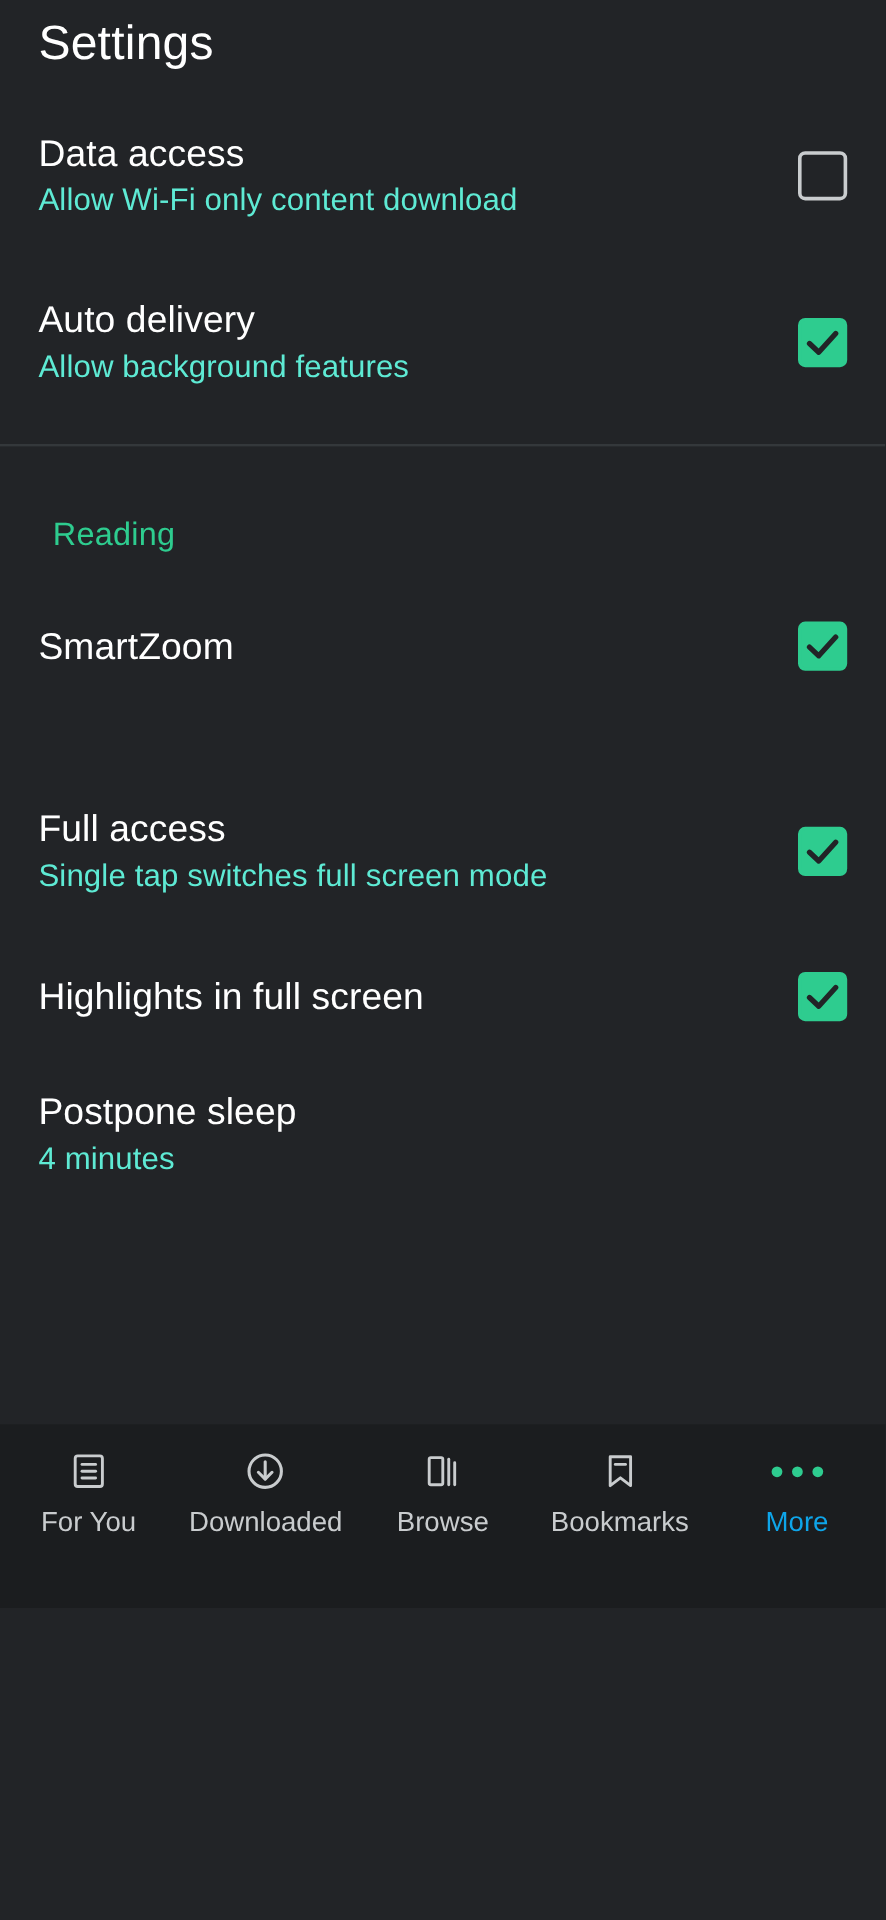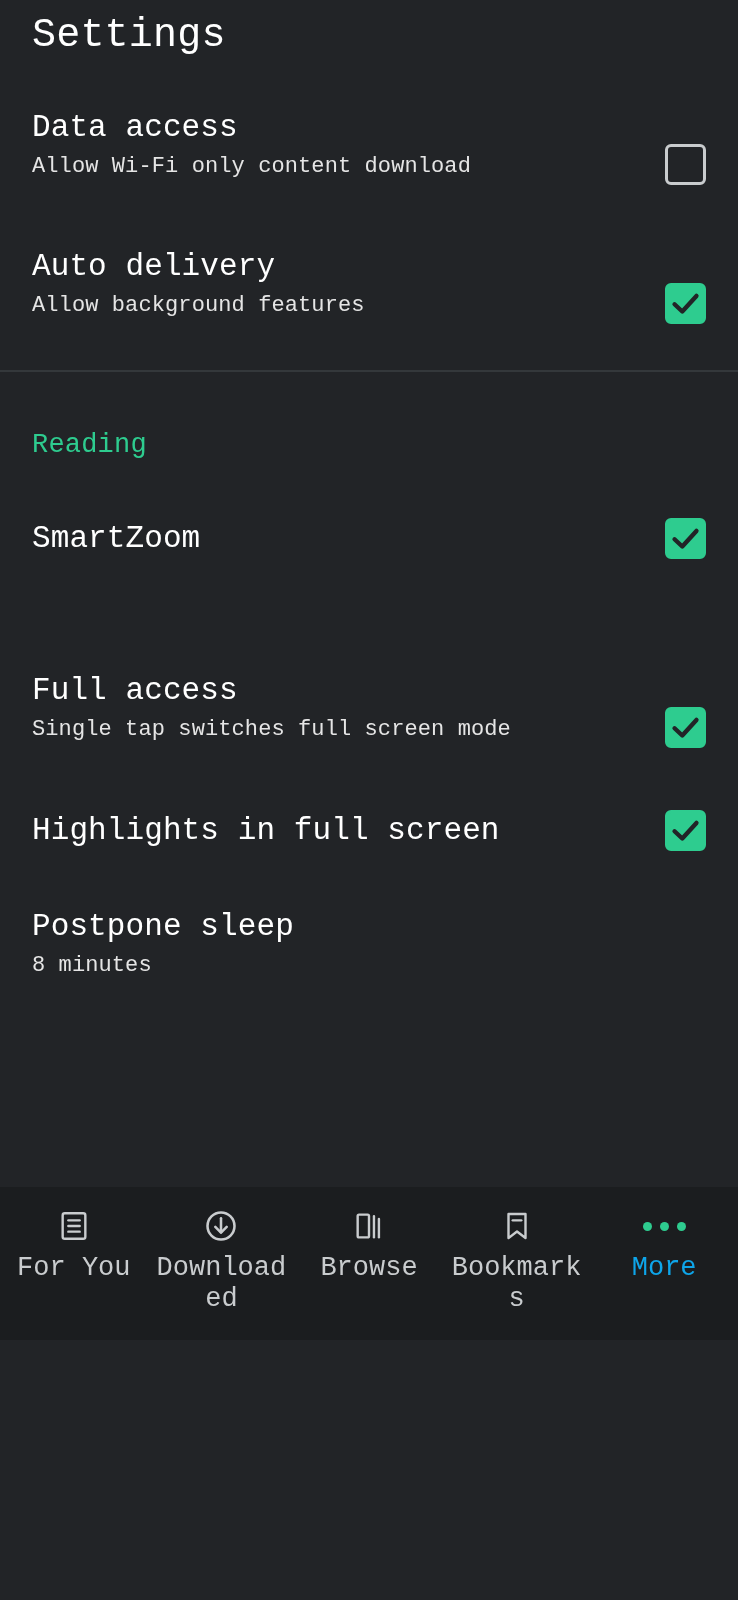--- a/index.html
+++ b/index.html
@@ -6,21 +6,21 @@
   html, body {
     width:738px; height:1600px;
     background:#222427;
     font-family:"Liberation Sans", sans-serif;
     overflow:hidden;
   }
   #screen {
     position:relative;
     width:738px; height:1340px;
     background:#222427;
-    display:flex; flex-direction:column;font-family:Liberation Mono, monospace;
+    display:flex; flex-direction:column;
   }
 
   
   .content {
     position:relative;
     flex:1 1 auto;
     overflow:hidden;
     padding:0 32px 0 32px;
   }
 
@@ -29,40 +29,40 @@
     line-height:44px;
     color:#ffffff;
     font-weight:400;
     padding-top:14px;
     letter-spacing:.2px;
   }
 
   
   .row {
     display:flex;
-    align-items:flex-end;
+    align-items:center;
     justify-content:space-between;
     gap:5px;
   }
   .row-text { flex:1 1 auto; min-width:0; }
 
   .row-title {
     font-size:31px;
     line-height:40px;
     color:#ffffff;
     font-weight:400;
     letter-spacing:.1px;
     white-space:nowrap;
   }
   .row-title.wrapable { white-space:normal; }
 
   .row-desc {
-    font-size:22px;
+    font-size:26px;
     line-height:37px;
-    color:#e5e5e5;
+    color:#5eead4;
     font-weight:400;
     letter-spacing:.1px;
   }
 
   
   .cb {
     flex:0 0 auto;
     width:41px; height:41px;
     border-radius:6px;
     position:relative;
@@ -82,20 +82,21 @@
     background:#34383b;
     margin:0 -32px;
   }
 
   .section-head {
     font-size:27px;
     line-height:34px;
     color:#2ecc8f;
     font-weight:400;
     letter-spacing:.2px;
+    margin-left:12px;
   }
   .sp-46 { height:46px; }
   .sp-50 { height:50px; }
   .sp-56 { height:56px; }
   .sp-62 { height:62px; }
 
   
   .navbar {
     flex:0 0 auto;
     height:153px;
@@ -112,21 +113,21 @@
     gap:6px;
     min-width:0;
   }
   .nav-icon {
     width:42px; height:42px;
     display:flex; align-items:center; justify-content:center;
     color:#c9ccce;
   }
   .nav-icon svg { display:block; }
   .nav-label {
-    font-size:27px;
+    font-size:23px;
     line-height:31px;
     color:#c9ccce;
     text-align:center;
     word-break:break-all;
     padding:0 2px;
   }
   .nav-item.active .nav-label { color:#0ea5e9; }
   .nav-item.active .nav-icon { color:#2ecc8f; }
 
   .dots { display:flex; gap:8px; align-items:center; }
@@ -217,21 +218,21 @@
           <path d="M4.5 12.5 L9.8 17.5 L19.5 6.8"></path>
         </svg>
       </div>
     </div>
 
     <div class="sp-56"></div>
 
     <div class="row">
       <div class="row-text">
         <div class="row-title">Postpone sleep</div>
-        <div class="row-desc">8 minutes</div>
+        <div class="row-desc">4 minutes</div>
       </div>
     </div>
 
   </div>
 
   <div class="navbar">
 
     <div class="nav-item">
       <span class="nav-icon">
         <svg width="34" height="34" viewBox="0 0 24 24" fill="none" stroke="currentColor" stroke-width="1.7" stroke-linecap="round" stroke-linejoin="round" aria-hidden="true">

